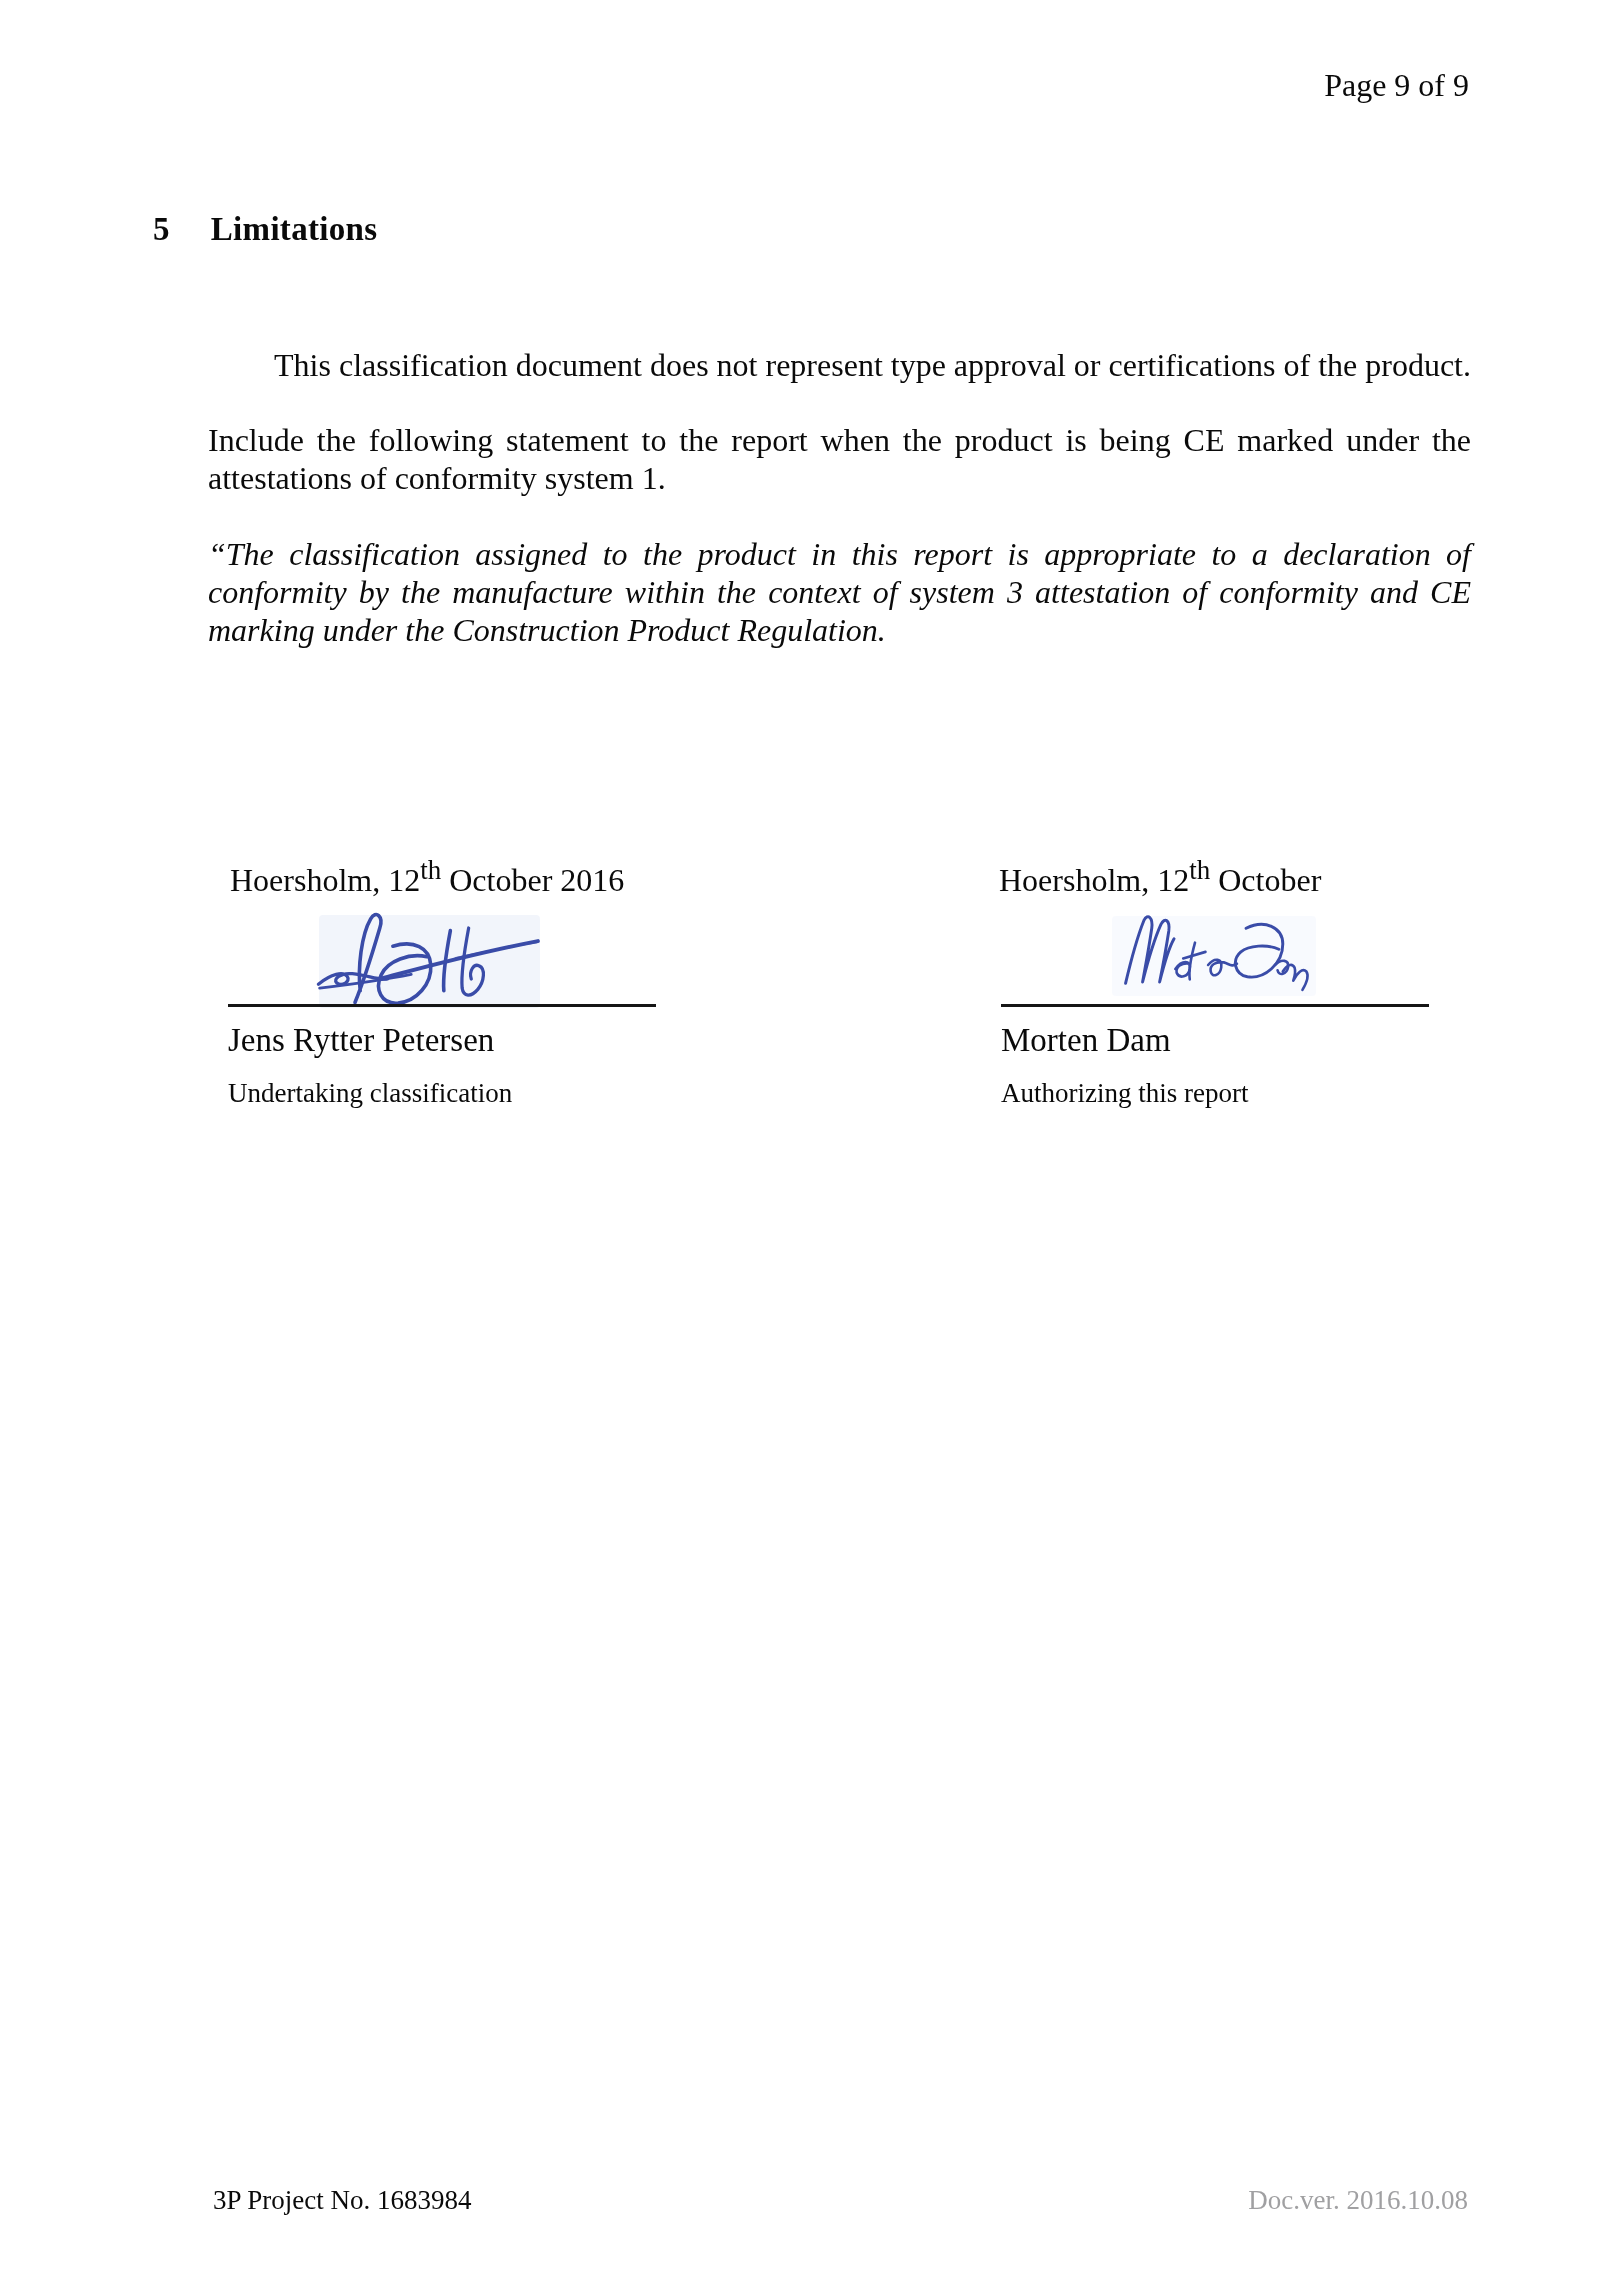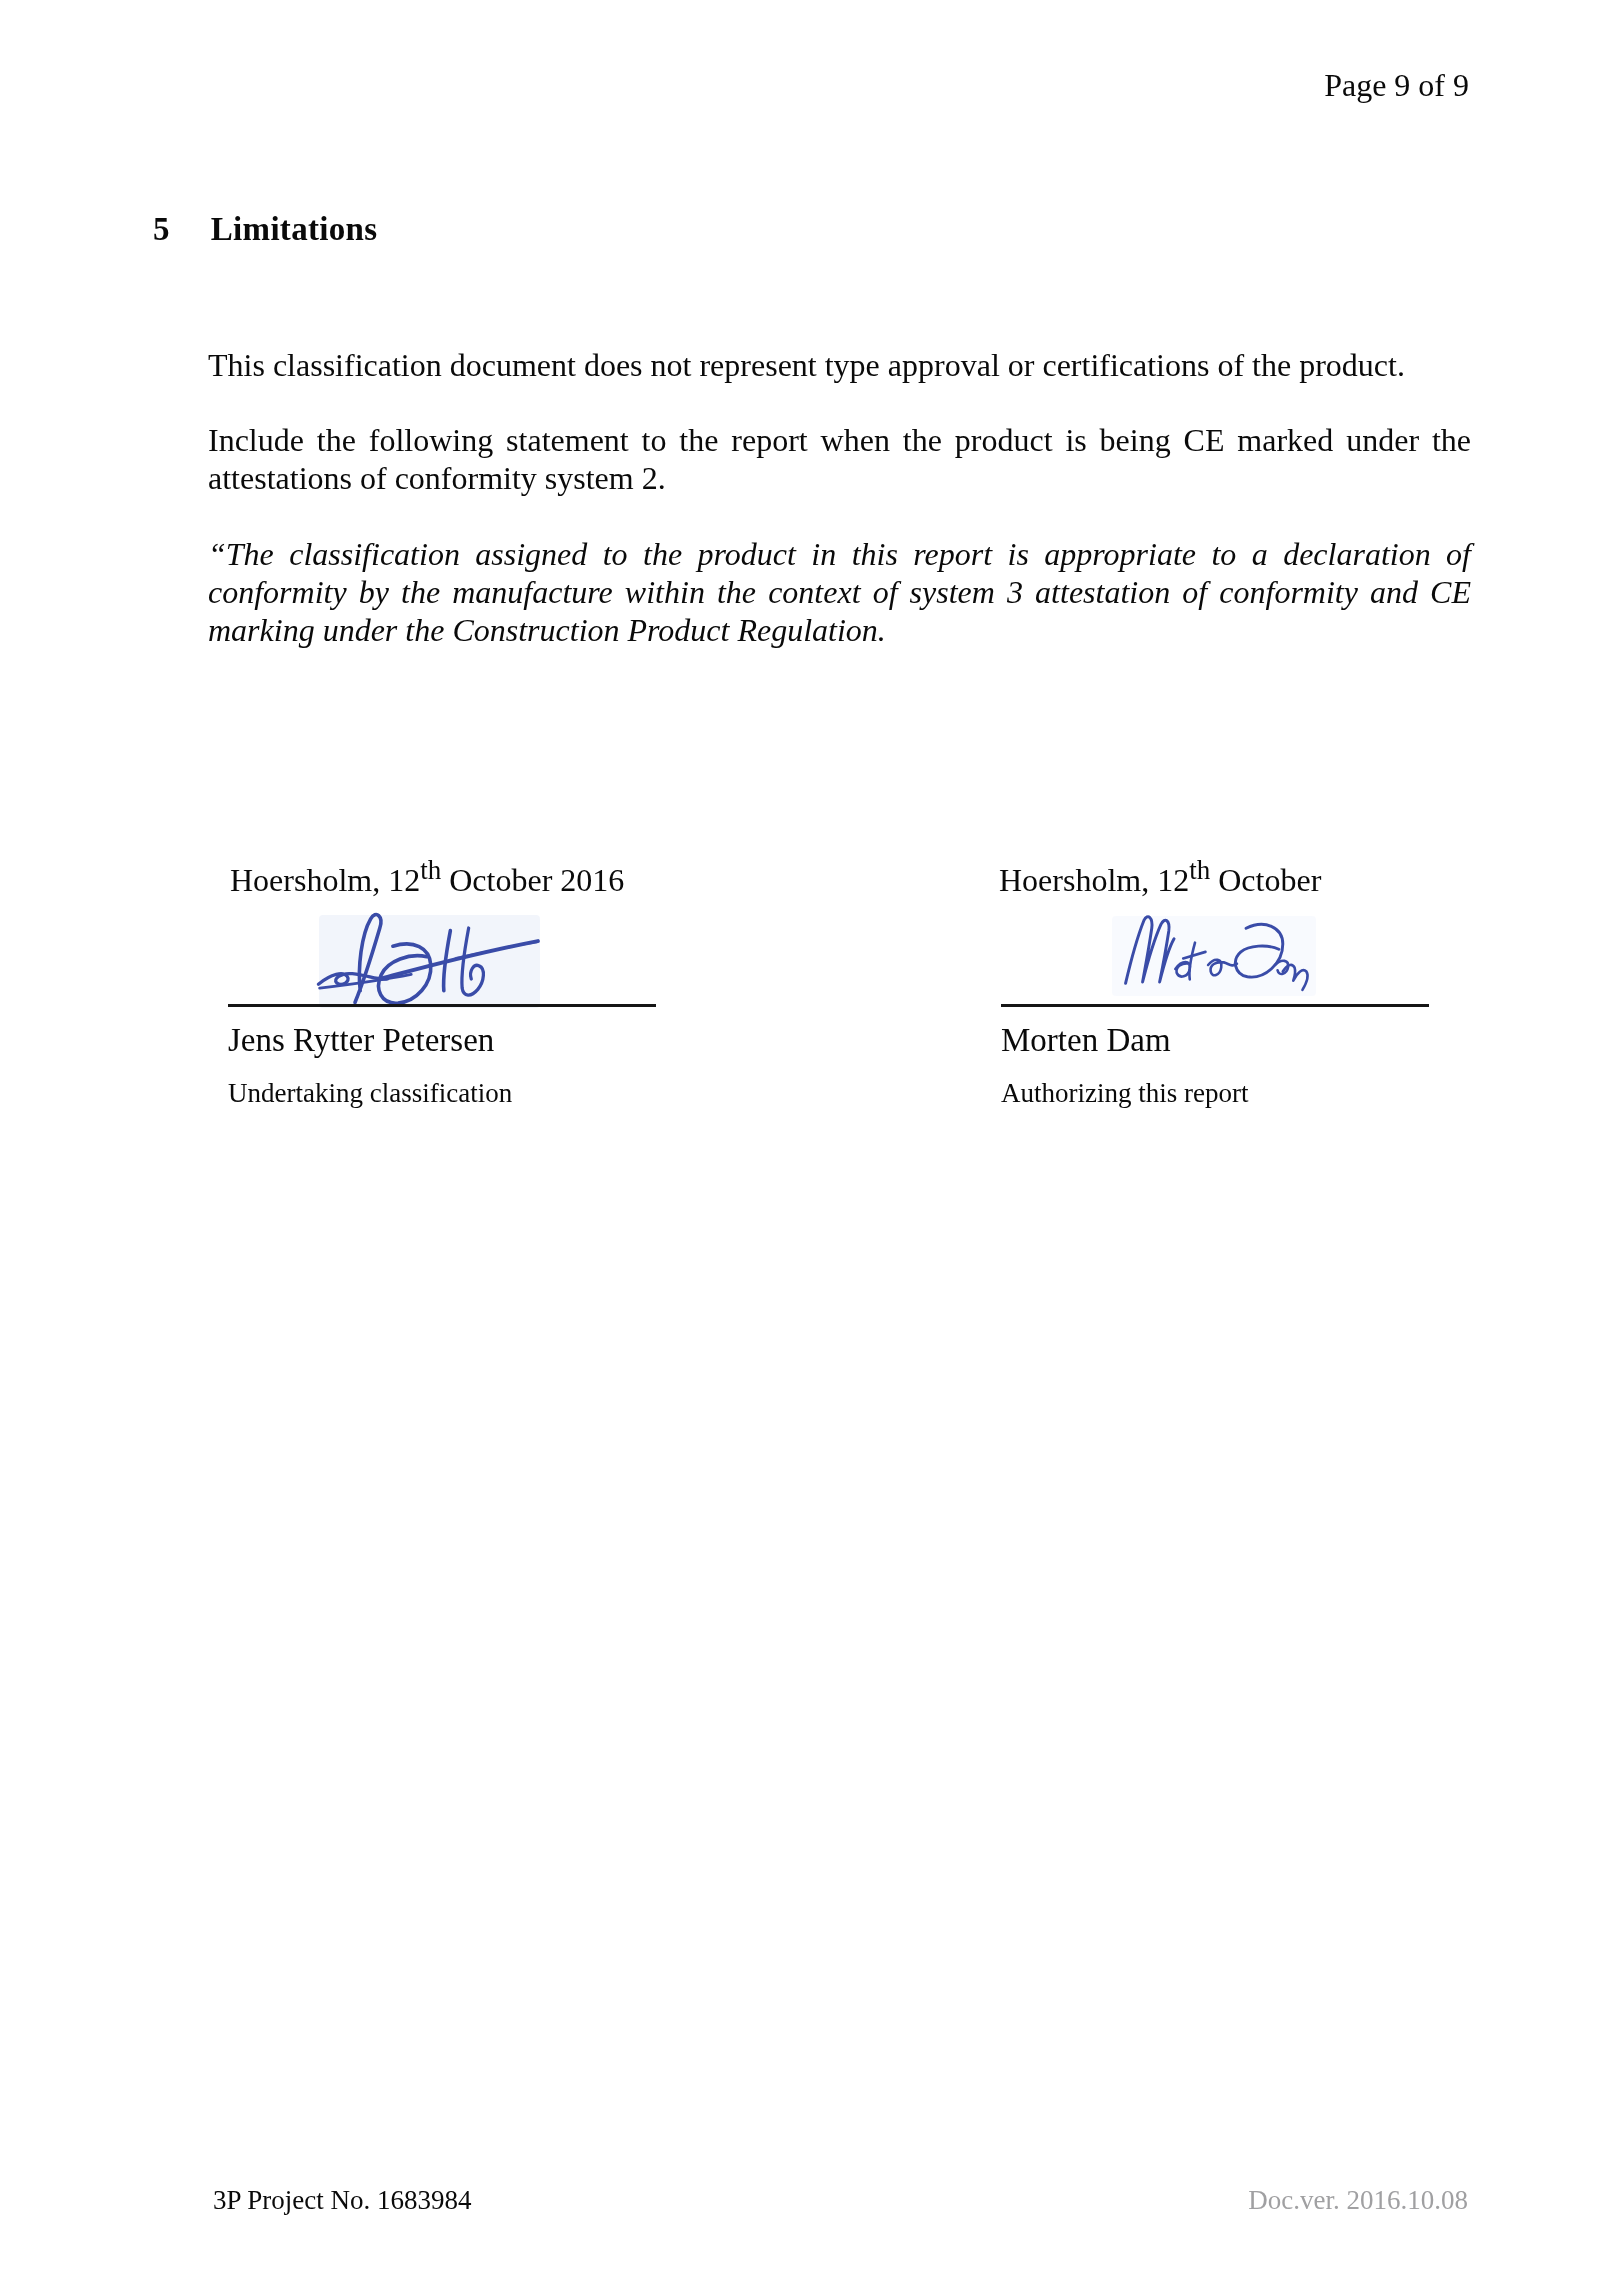--- a/index.html
+++ b/index.html
@@ -29,21 +29,21 @@
     top:211px;left:153px;
     font-size:33px;font-weight:bold;
     letter-spacing:0.3px;
     white-space:nowrap;
   }
   .heading .h-num{display:inline-block;}
   .heading .h-title{display:inline-block;margin-left:41px;}
   .para{
     left:208px;width:1263px;
     font-size:32px;line-height:38px;
-    text-align:left;
+    text-align:right;
   }
   .para.justify{text-align:justify;}
   .p1{top:346px;}
   .p2{top:421px;}
   .p3{top:535px;font-style:italic;}
   .p4{top:687px;}
   .sig-date{
     top:862px;
     font-size:32px;line-height:1.15;
     white-space:nowrap;
@@ -89,21 +89,21 @@
 
 <div class="page">
 
   <div class="abs page-number">Page 9 of 9</div>
 
   <div class="abs heading">
     <span class="h-num">5</span><span class="h-title">Limitations</span>
   </div>
 
   <div class="abs para p1">This classification document does not represent type approval or certifications of the product.</div>
-  <div class="abs para p2 justify">Include the following statement to the report when the product is being CE marked under the attestations of conformity system 2.</div>
+  <div class="abs para p2 justify">Include the following statement to the report when the product is being CE marked under the attestations of conformity system 1.</div>
   <div class="abs para p3 justify">“The classification assigned to the product in this report is appropriate to a declaration of conformity by the manufacture within the context of system 3 attestation of conformity and CE marking under the Construction Product Regulation.</div>
 
   <div class="abs sig-date date-left"><span>Hoersholm, 12</span><sup>th</sup><span> October 2016</span></div>
   <div class="abs sig-date date-right"><span>Hoersholm, 12</span><sup>th</sup><span> October</span></div>
 
   <div class="sig-tint tint-left"></div>
   <div class="sig-tint tint-right"></div>
 
   <svg class="abs sig-img sig-img-left" viewBox="0 0 350 150" aria-hidden="true">
     <path d="M8,112 C28,96 46,92 52,100 C58,108 44,116 36,110 C30,104 42,94 60,96 C86,99 98,106 114,104" stroke-width="5"></path>

